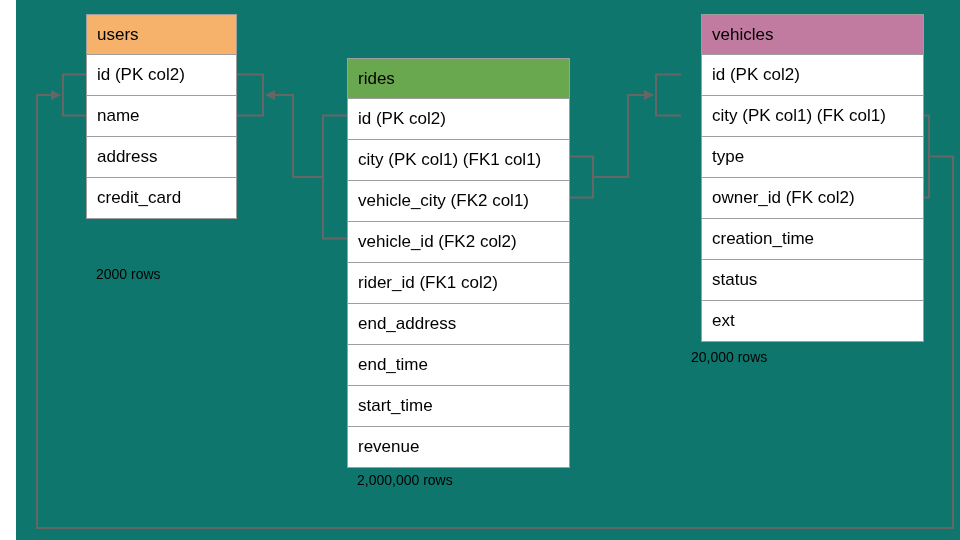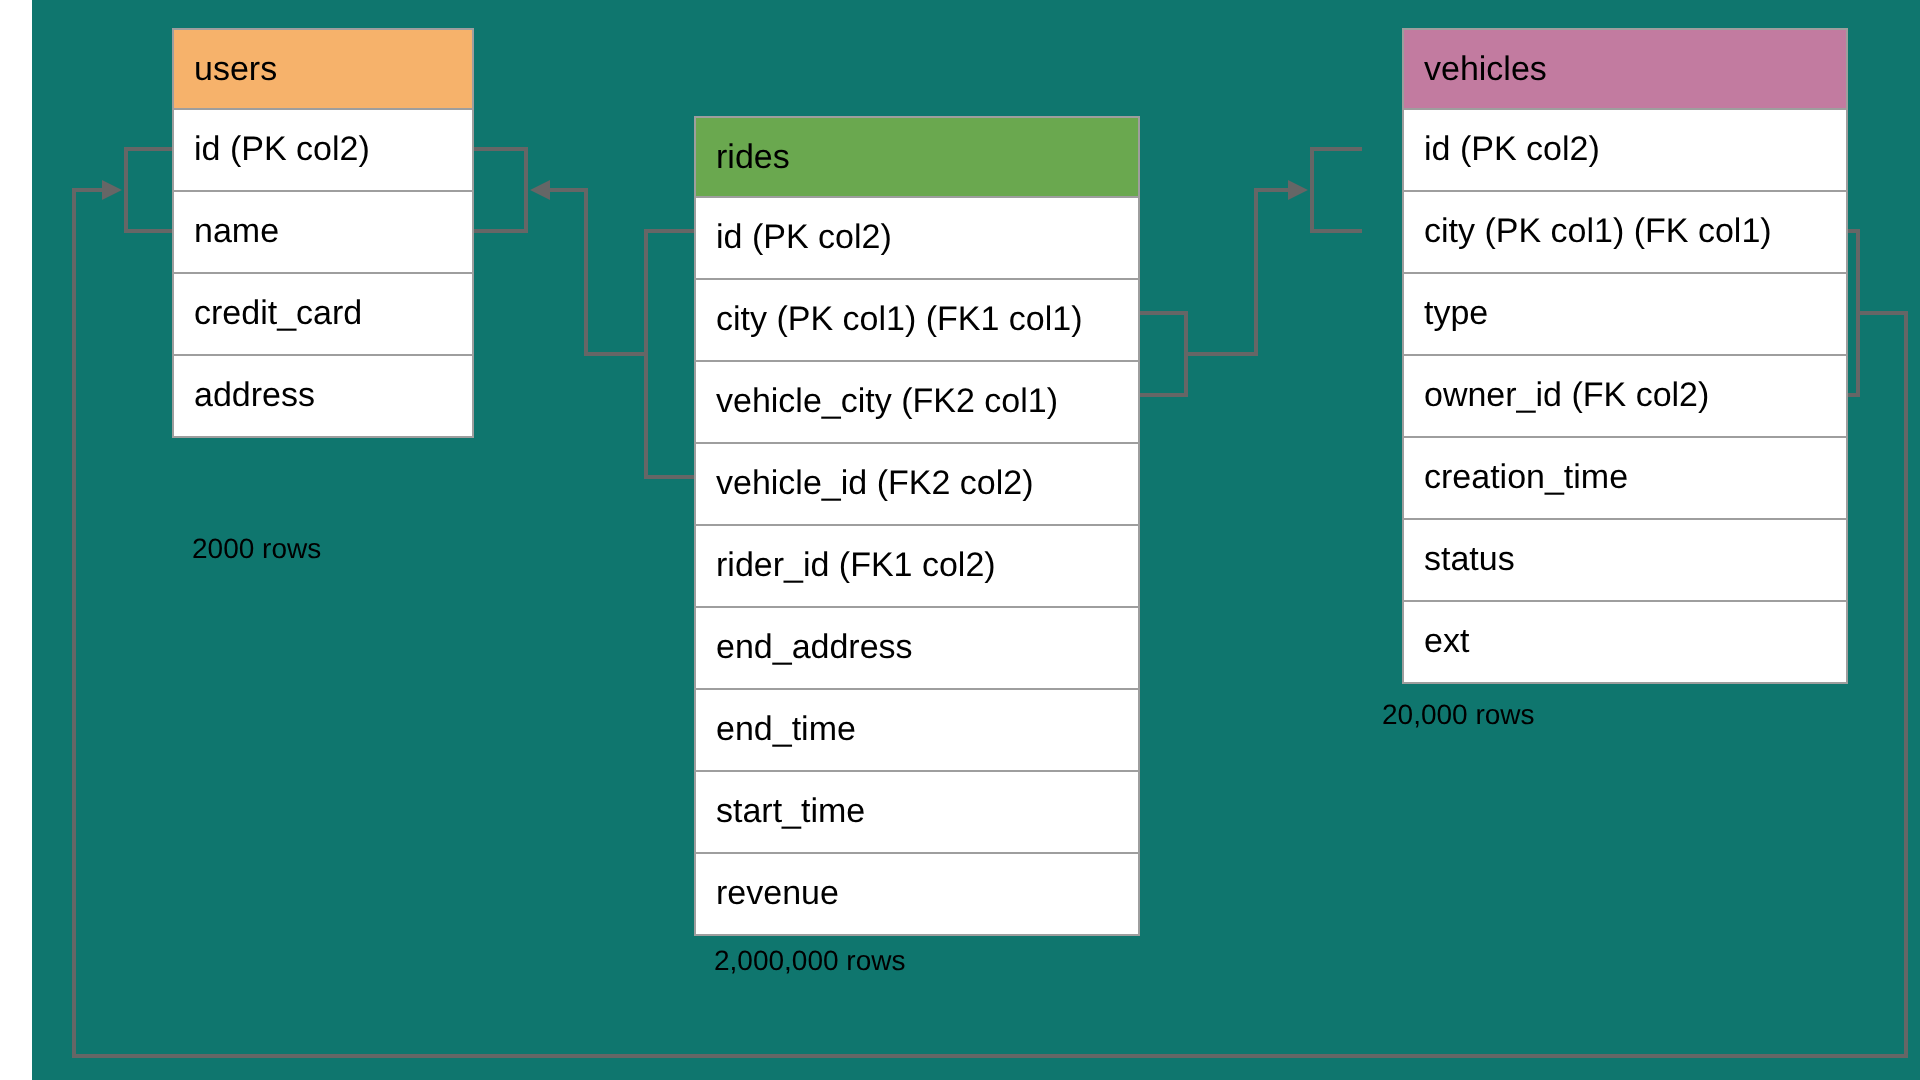--- a/index.html
+++ b/index.html
@@ -60,22 +60,22 @@
       <path d="M70 74.5 H47 V115.5 H70"></path>
       <path d="M913 156.5 H937 V528 H21 V95 H35"></path>
       <polygon points="45,95 35,90 35,100"></polygon>
     </g>
   </svg>
 
   <div class="db-table t-users">
     <div class="thead" style="background-color: rgb(246, 178, 107);">users</div>
     <div class="trow">id (PK col2)</div>
     <div class="trow">name</div>
+    <div class="trow">address</div>
     <div class="trow">credit_card</div>
-    <div class="trow">address</div>
   </div>
   <div class="rowcount rc-users">2000 rows</div>
 
   <div class="db-table t-rides">
     <div class="thead" style="background-color: rgb(106, 168, 79);">rides</div>
     <div class="trow">id (PK col2)</div>
     <div class="trow">city (PK col1) (FK1 col1)</div>
     <div class="trow">vehicle_city (FK2 col1)</div>
     <div class="trow">vehicle_id (FK2 col2)</div>
     <div class="trow">rider_id (FK1 col2)</div>

